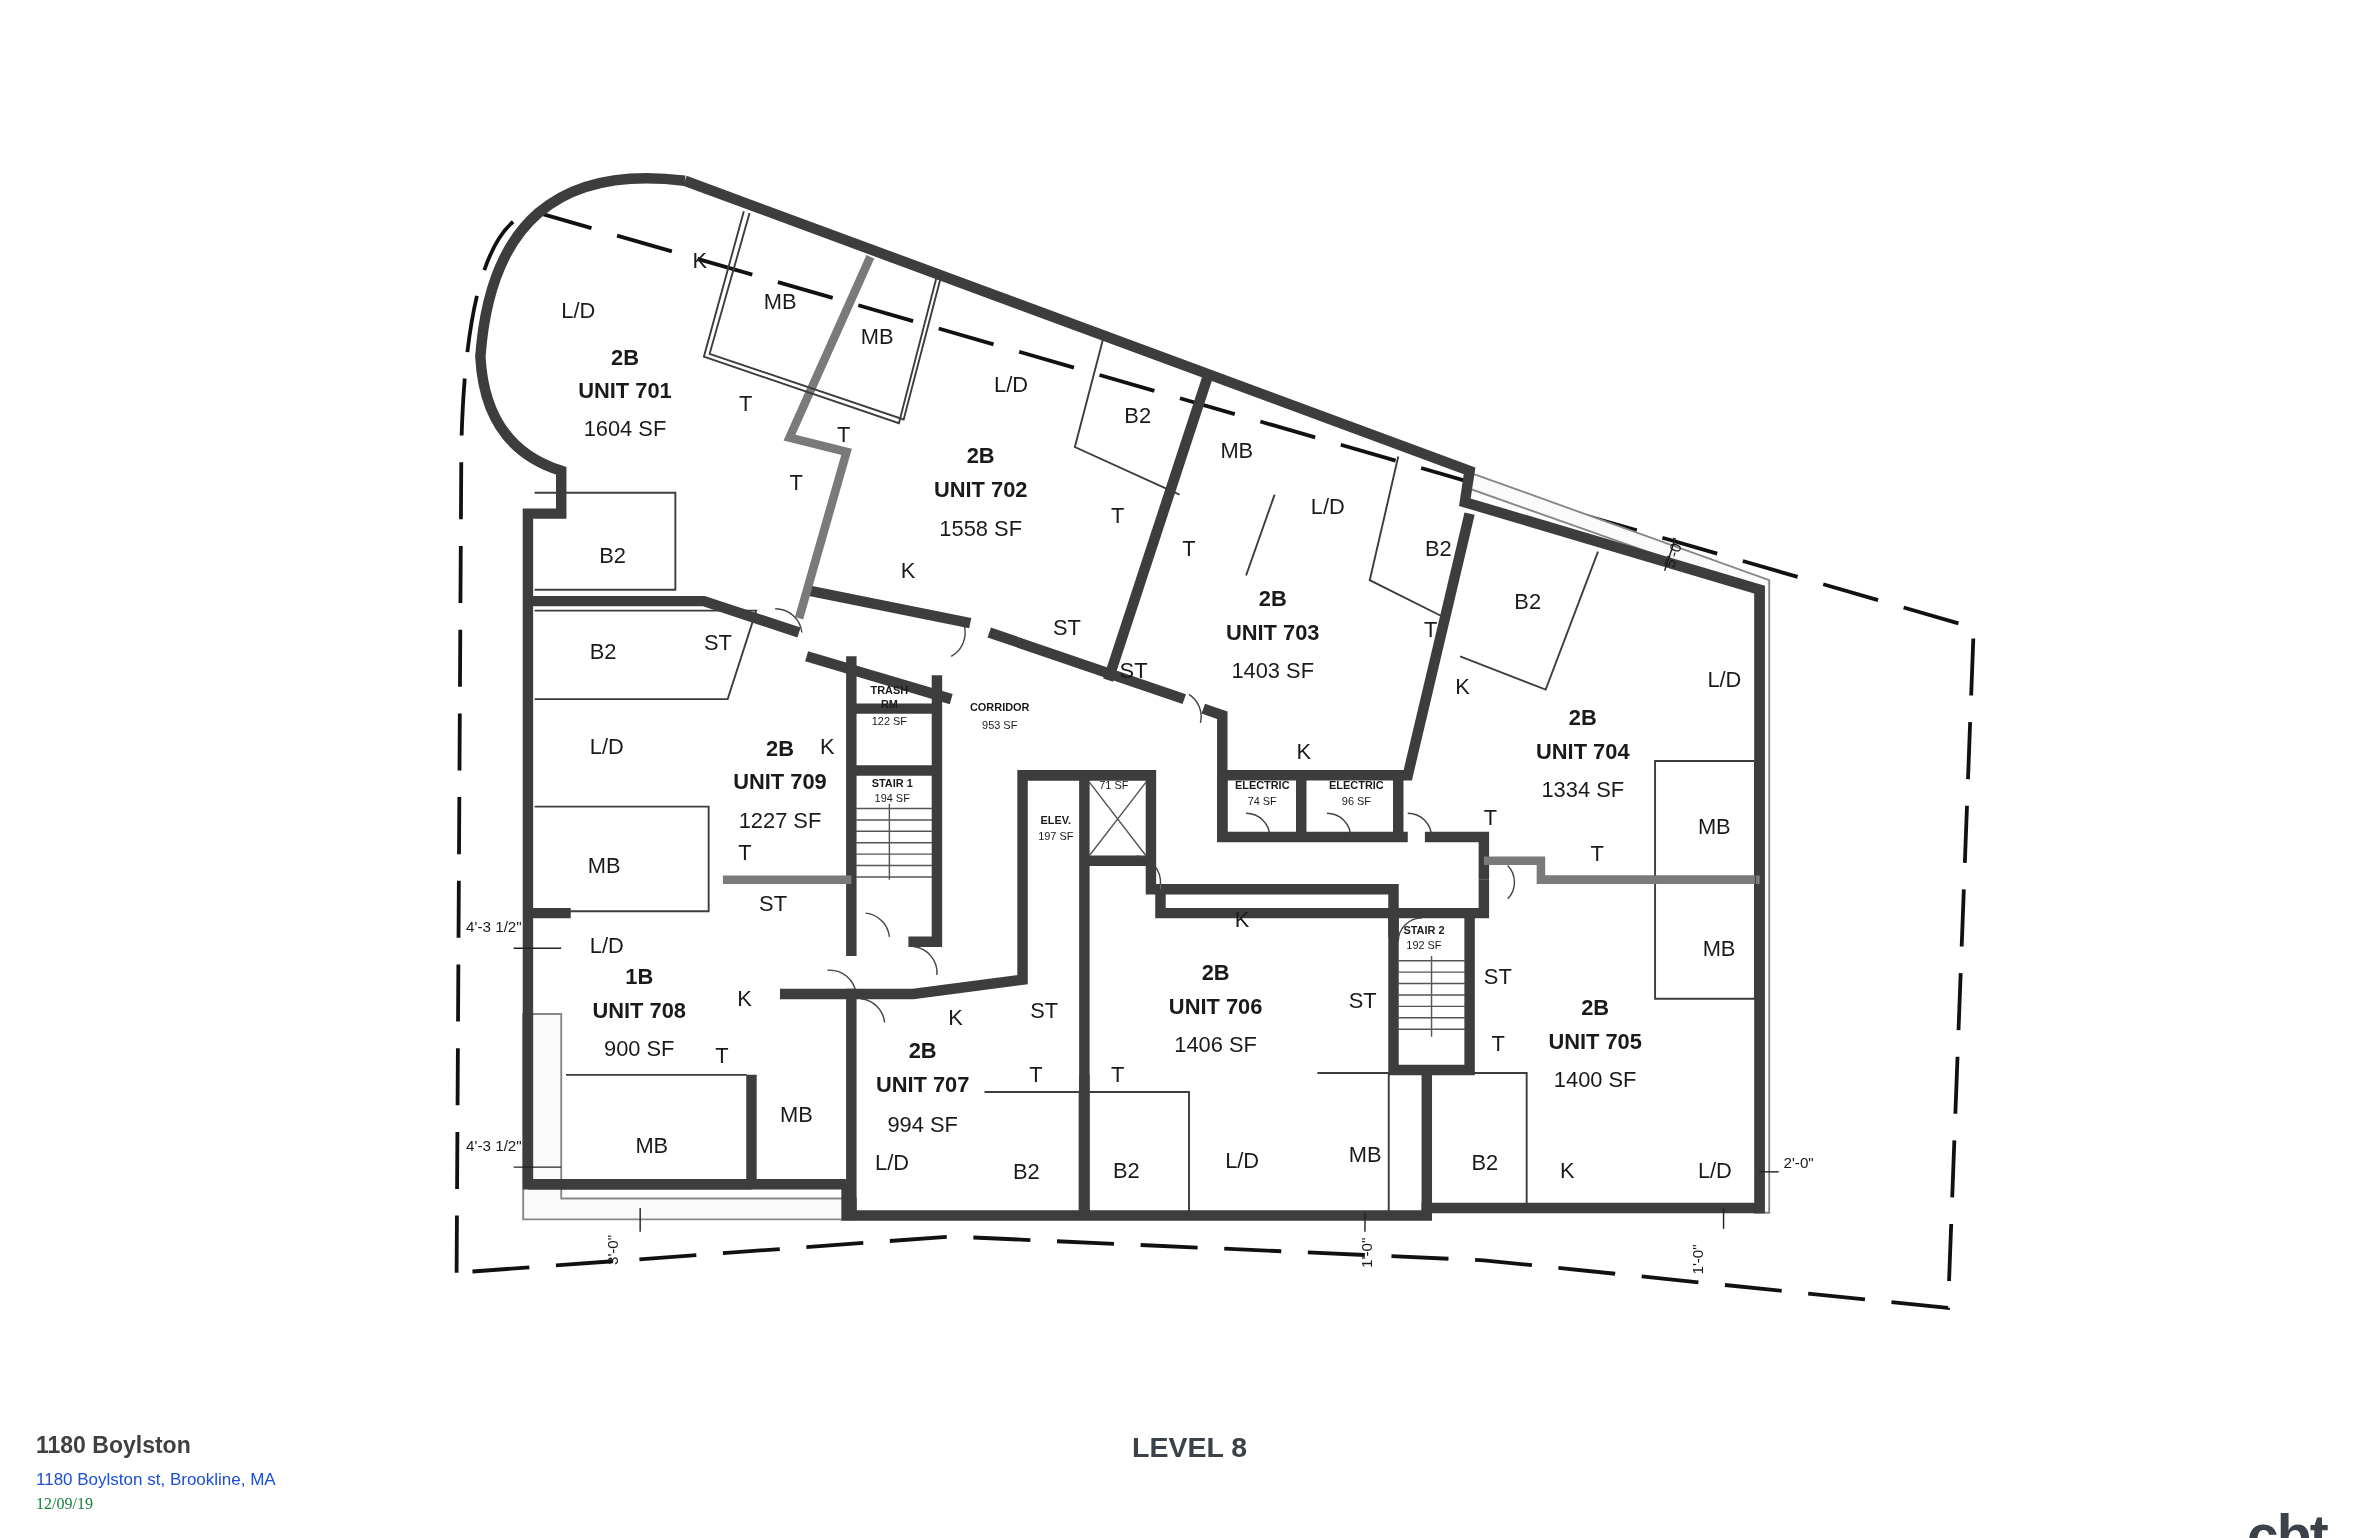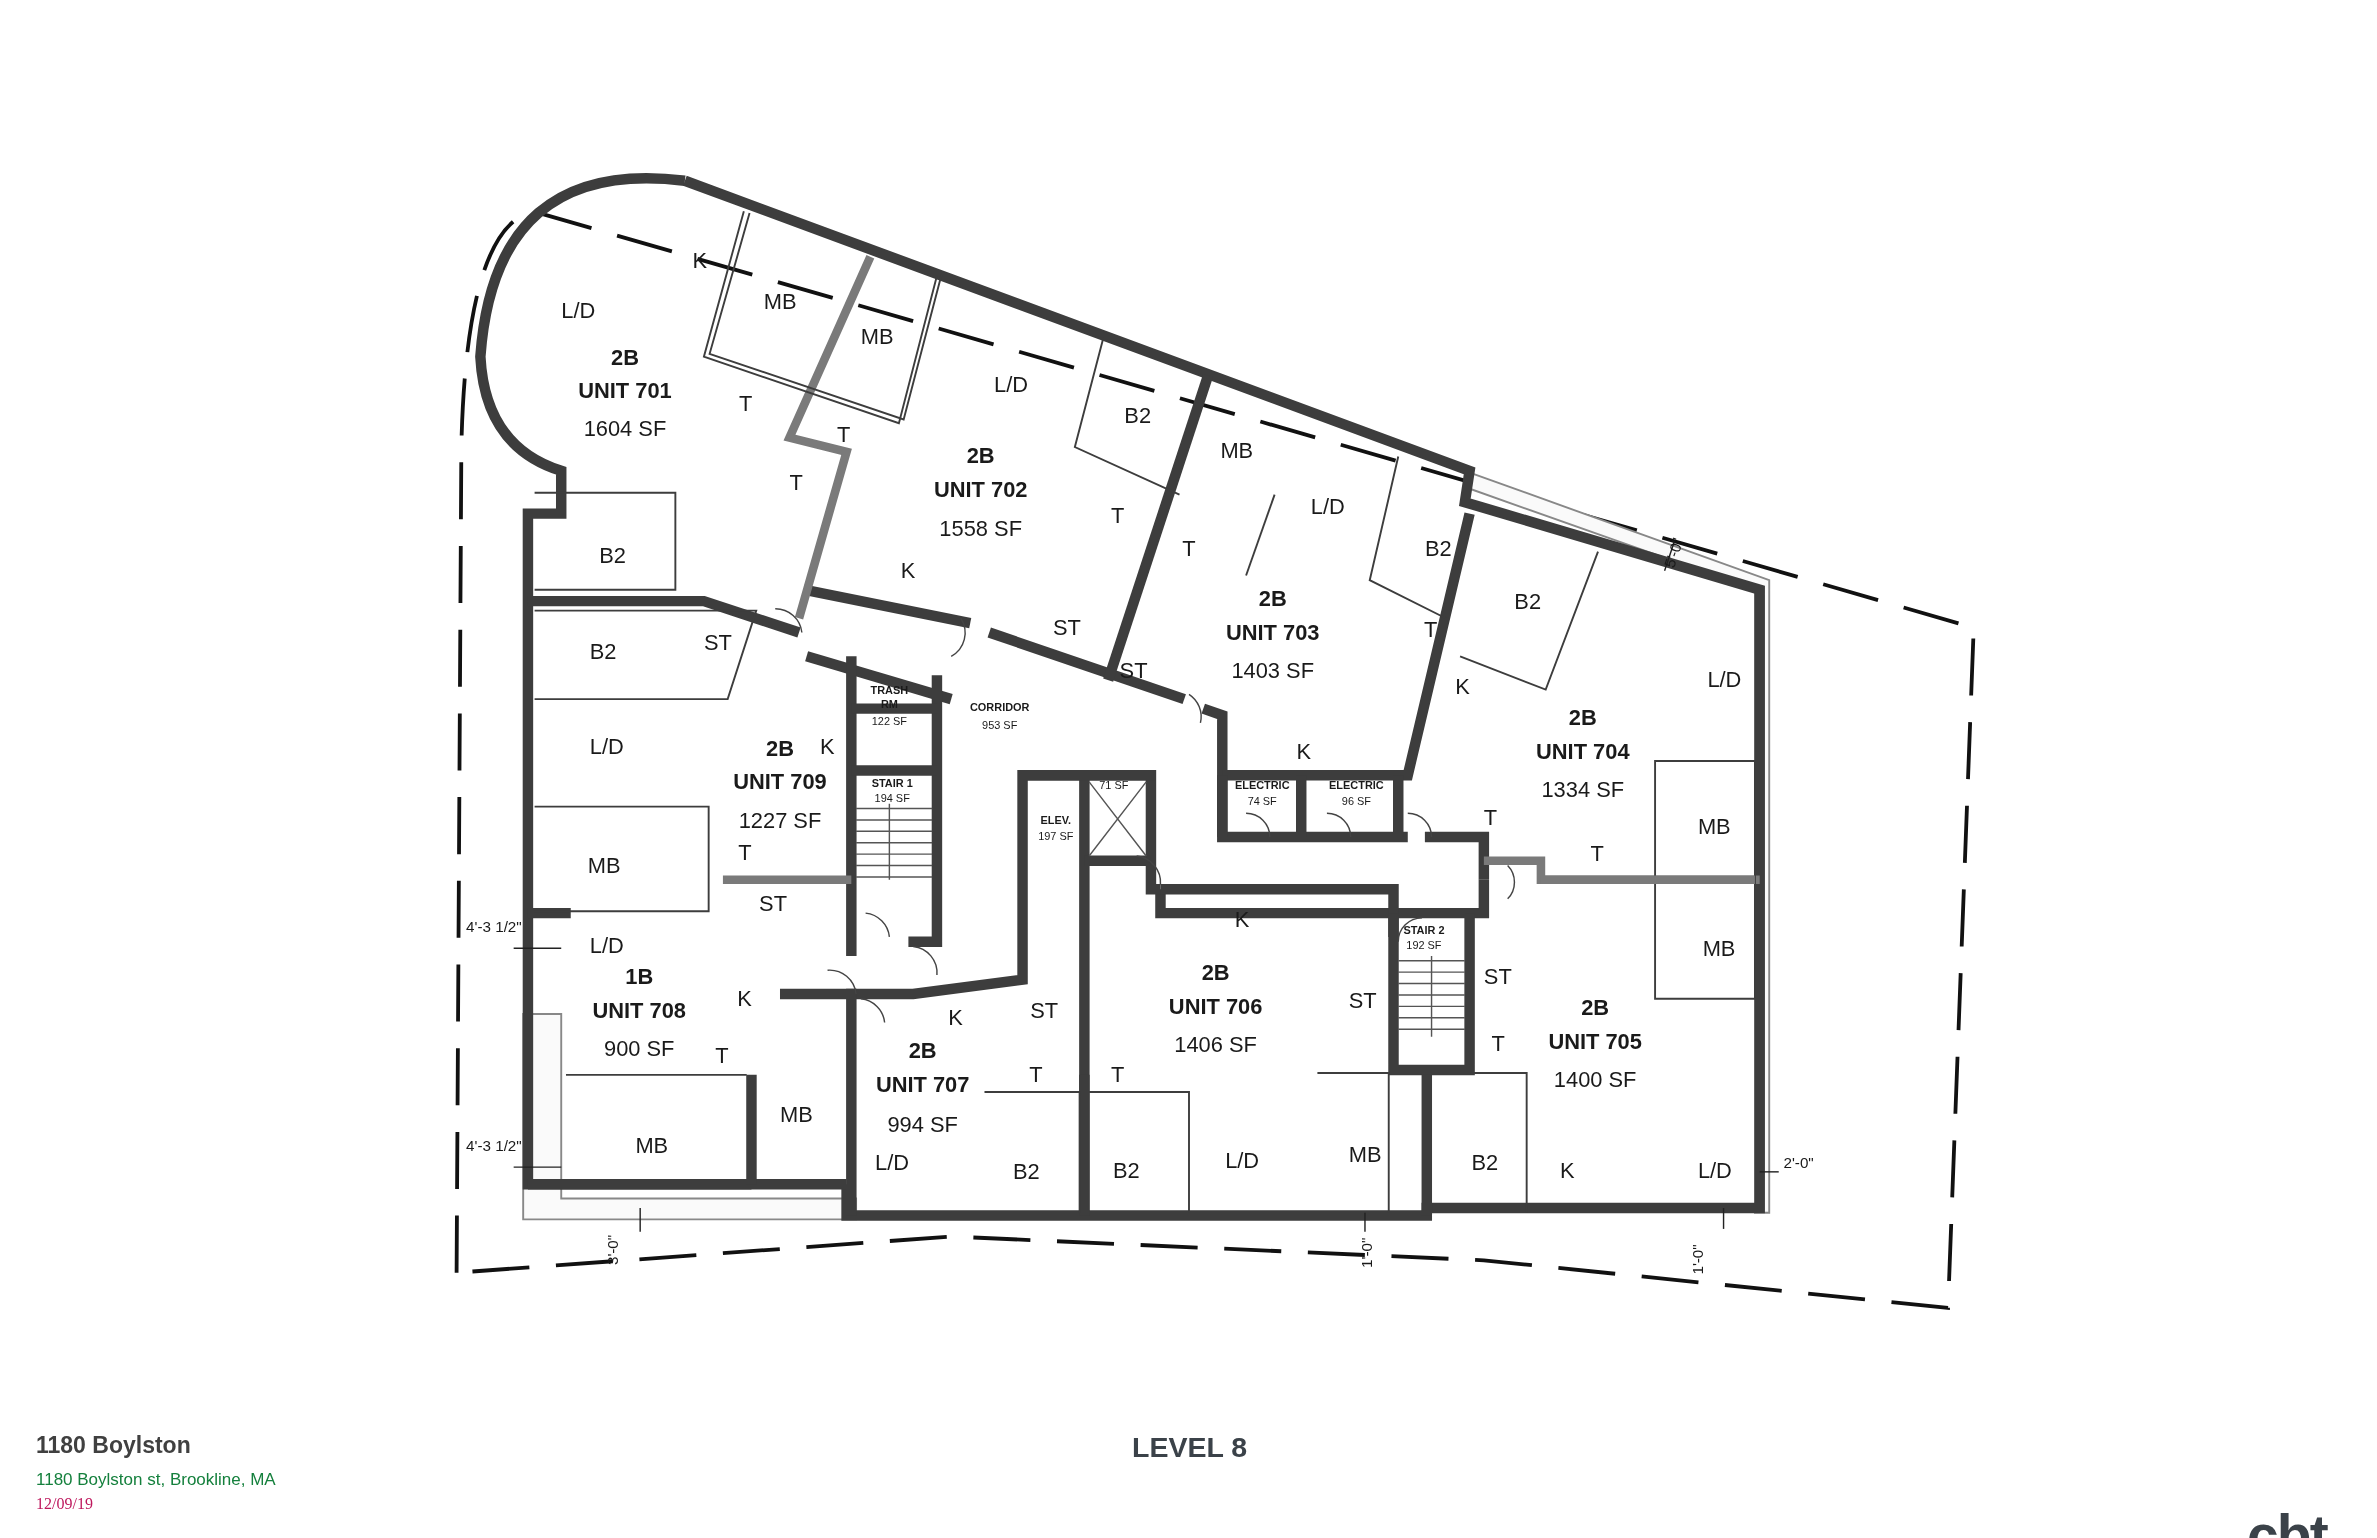--- a/index.html
+++ b/index.html
@@ -15,22 +15,22 @@
   .stair { stroke: #555; stroke-width: 1.5; fill: none; }
   .lbl { font-family: "Liberation Sans", sans-serif; fill: #1a1a1a; }
   .room { font-size: 23px; }
   .type { font-size: 23px; font-weight: bold; }
   .unit { font-size: 23px; font-weight: bold; }
   .area { font-size: 23px; }
   .svc { font-size: 11.5px; font-weight: bold; }
   .svca { font-size: 11.5px; }
   .dimt { font-size: 16px; }
   .footer-title { position: absolute; left: 36px; top: 1432px; font-size: 23px; font-weight: bold; color: #404040; }
-  .footer-addr { position: absolute; left: 36px; top: 1470px; font-size: 17px; color: #15803d; }
-  .footer-date { position: absolute; left: 36px; top: 1495px; font-size: 16px; color: #be185d; font-family: "Liberation Serif", serif; }
+  .footer-addr { position: absolute; left: 36px; top: 1470px; font-size: 17px; color: #1d4ed8; }
+  .footer-date { position: absolute; left: 36px; top: 1495px; font-size: 16px; color: #15803d; font-family: "Liberation Serif", serif; }
   .level { position: absolute; left: 1132px; top: 1431px; font-size: 28.5px; font-weight: bold; color: #3b4249; }
   .logo { position: absolute; left: 2247px; top: 1502px; font-size: 57px; font-weight: bold; color: #3b4249; letter-spacing: -1.9px; }
 </style>
 </head>
 <body>
 
 <svg class="plan" width="2378" height="1539" viewBox="0 0 2500 1618" xmlns="http://www.w3.org/2000/svg">
 
   <g>
     <path class="bound" d="M 480 1338 L 485 470 Q 490 240 560 222 L 2075 660 L 2048 1375 L 1560 1325 L 1000 1300 L 480 1338"></path>

